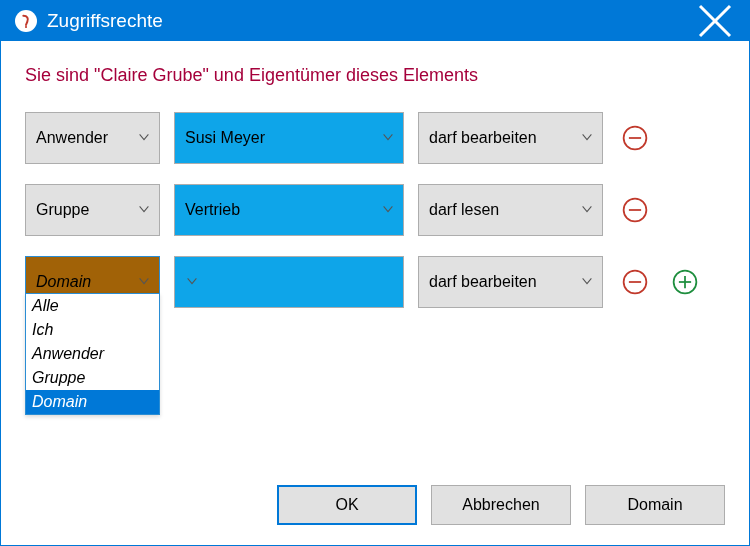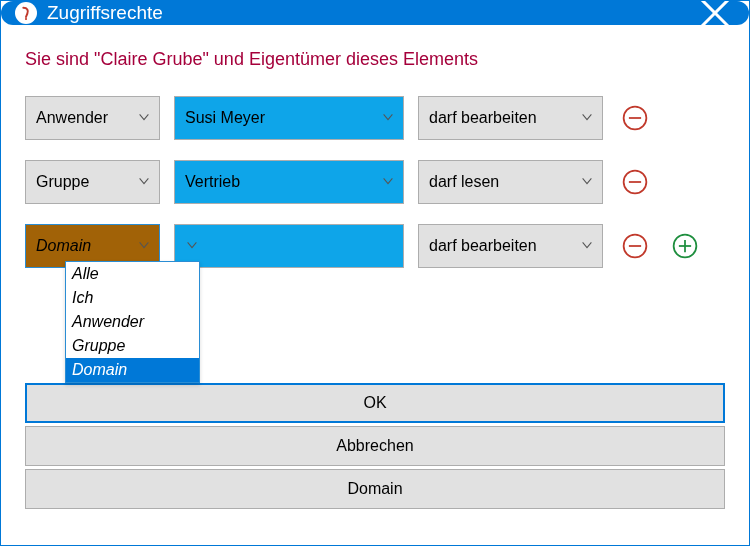--- a/index.html
+++ b/index.html
@@ -10,25 +10,24 @@
     background: #fff;
     color: #000;
     width: 750px;
     height: 546px;
     overflow: hidden;
     border: 1px solid #0078D7;
   }
   .titlebar {
     background: #0078D7;
     color: #fff;
-    height: 24px;
+    height: 40px;
     display: flex;
     align-items: center;
     padding: 8px 14px;
-    border-radius: 20px;
   }
   .titlebar .appicon {
     width: 22px; height: 22px;
     border-radius: 50%;
     background: #fff;
     margin-right: 10px;
     display: flex; align-items: center; justify-content: center;
     position: relative;
   }
   .titlebar .appicon svg { width: 16px; height: 16px; }
@@ -51,21 +50,21 @@
     margin-bottom: 26px;
   }
   .rows { display: flex; flex-direction: column; gap: 20px; position: relative; }
   .row {
     display: grid;
     grid-template-columns: 135px 230px 185px 36px 36px;
     gap: 14px;
     align-items: center;
   }
   .combo {
-    height: 44px;
+    height: 52px;
     border: 1px solid #adadad;
     background: #e1e1e1;
     display: flex; align-items: center;
     padding: 0 8px 0 10px;
     cursor: pointer;
     position: relative;
     user-select: none;
   }
   .combo.white { background: #0ea5e9; }
   .combo.open {
@@ -82,37 +81,35 @@
   }
   .iconbtn svg { width: 28px; height: 28px; }
   .dropdown {
     position: absolute;
     top: 36px; left: -1px;
     width: calc(100% + 2px);
     border: 1px solid #2a8dd4;
     background: #fff;
     z-index: 10;
     box-shadow: 0 2px 4px rgba(0,0,0,0.15);
-    margin-left: 40px;
   }
   .dropdown .opt {
     padding: 3px 6px;
     font-size: 16px;
     cursor: pointer;
   }
   .dropdown .opt.selected {
     background: #0078D7; color: #fff;
   }
   .footer {
     margin-top: auto;
     display: flex;
     justify-content: flex-end;
-    gap: 3px;
+    gap: 14px;
     padding-top: 18px;
-    flex-direction: column;
   }
   .btn {
     min-width: 140px;
     height: 40px;
     border: 1px solid #adadad;
     background: #e1e1e1;
     display: flex; align-items: center; justify-content: center;
     font-size: 16px;
     cursor: pointer;
   }

